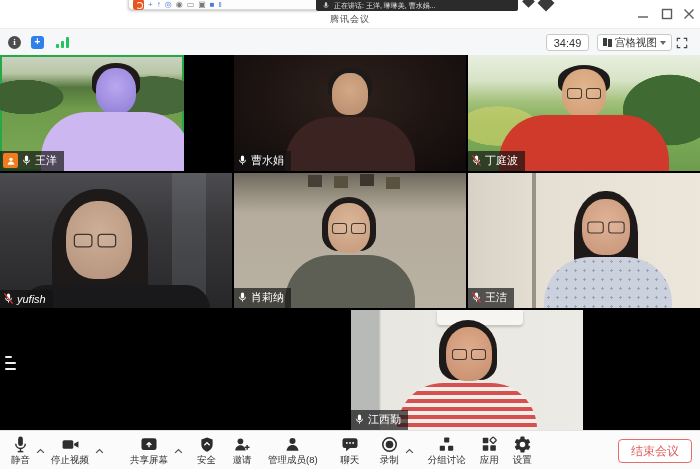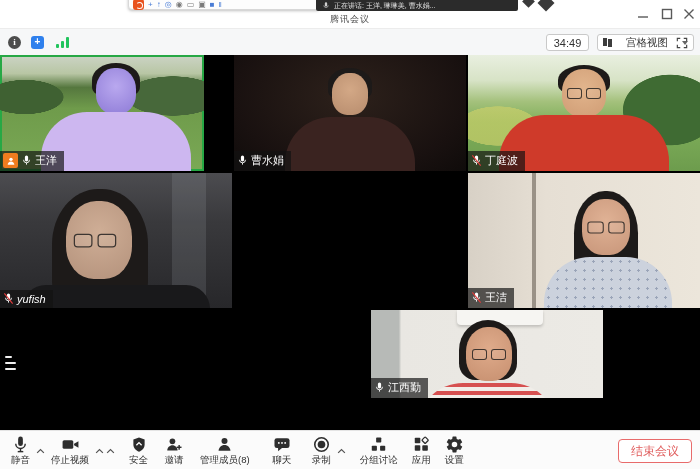--- a/index.html
+++ b/index.html
@@ -44,43 +44,43 @@
   #signal-ic { position:absolute; left:56px; top:8px; width:14px; height:11px; }
   #signal-ic i { position:absolute; bottom:0; width:3px; background:#21c45d; border-radius:1px; }
   #signal-ic i:nth-child(1){ left:0; height:4px; }
   #signal-ic i:nth-child(2){ left:5px; height:7px; }
   #signal-ic i:nth-child(3){ left:10px; height:11px; }
   #timerbox { position:absolute; left:546px; top:5px; width:43px; height:17px;
     border:1px solid #c9c9c9; border-radius:3px; background:#fff; font-size:11px;
     color:#333; text-align:center; line-height:16px; }
   #viewbox { position:absolute; left:597px; top:5px; height:17px; padding:0 5px;
     border:1px solid #c9c9c9; border-radius:3px; background:#fff; display:flex;
-    align-items:center; gap:14px; }
+    align-items:center; gap:3px; }
   #grid-glyph { width:9px; height:9px; position:relative; }
   #grid-glyph i { position:absolute; width:4px; height:4px; background:#3d3d3d; }
   #grid-glyph i:nth-child(1){ left:0; top:0; }
   #grid-glyph i:nth-child(2){ right:0; top:1px; }
   #grid-glyph i:nth-child(3){ left:0; bottom:1px; }
   #grid-glyph i:nth-child(4){ right:0; bottom:0; }
   #view-label { font-size:10.5px; color:#333; }
   #view-caret { width:0; height:0; border-left:3.5px solid transparent;
     border-right:3.5px solid transparent; border-top:4px solid #666; }
   #fullscreen-ic { position:absolute; left:675px; top:7px; }
 
   
   #grid { position:absolute; top:55px; left:0; width:700px; height:375px; background:#000; }
   .tile { position:absolute; overflow:hidden; background:#222; }
-  .t1 { left:0;   top:0;    width:204px; height:116px; box-shadow:inset 0 0 0 2px #27a845; }
+  .t1 { left:0;   top:0;    width:184px; height:116px; box-shadow:inset 0 0 0 2px #27a845; }
   .t2 { left:234px; top:0;  width:232px; height:116px; }
   .t3 { left:468px; top:0;  width:232px; height:116px; }
   .t4 { left:0;   top:118px; width:232px; height:135px; }
   .t5 { left:234px; top:118px; width:232px; height:135px; }
   .t6 { left:468px; top:118px; width:232px; height:135px; }
   .t7 { left:117px; top:255px; width:232px; height:120px; }
-  .t8 { left:351px; top:255px; width:232px; height:88px;margin-left:20px; }
+  .t8 { left:351px; top:255px; width:232px; height:120px; }
 
   
   .t1 { background:linear-gradient(180deg,#ccd4c6 0%,#b8c6a4 16%,#55773e 28%,#6f9b4b 46%,#7aa955 100%); }
   .t1 .scene::before { content:""; position:absolute; left:-20px; top:22px; width:90px; height:40px;
     background:radial-gradient(ellipse at center,#3f6132 0 60%,transparent 61%); }
   .t1 .scene::after { content:""; position:absolute; right:-24px; top:18px; width:110px; height:46px;
     background:radial-gradient(ellipse at center,#47683a 0 60%,transparent 61%); }
   .t2 { background:radial-gradient(ellipse at 50% 35%,#2d211b 0%,#191110 70%,#0f0b0a 100%);padding-left:44px; }
   .t3 { background:linear-gradient(180deg,#e9efe0 0%,#d7e3c6 22%,#a4c17c 40%,#7fae5a 58%,#6d9c4d 100%); }
   .t3 .scene::before { content:""; position:absolute; right:-30px; top:10px; width:120px; height:90px;
@@ -318,20 +318,38 @@
               <path d="M12 2a3.5 3.5 0 0 1 3.5 3.5v6a3.5 3.5 0 0 1-7 0v-6A3.5 3.5 0 0 1 12 2z" fill="#fff"></path>
               <path d="M5.5 11.5a6.5 6.5 0 0 0 13 0" stroke="#fff" stroke-width="2" fill="none"></path>
               <line x1="12" y1="18" x2="12" y2="22" stroke="#fff" stroke-width="2"></line>
               <line class="slash" x1="3" y1="2" x2="21" y2="24" stroke="#e23b3b" stroke-width="2.4"></line>
             </svg>
         </span>
         <span>yufish</span>
       </div>
     </div>
 
+    <div class="tile t5">
+      <div class="scene"></div>
+      <div class="hair"></div>
+      <div class="head"></div>
+      <div class="glasses"></div>
+      <div class="torso"></div>
+      <div class="nametag">
+        <span class="mic-s">
+          <svg width="11" height="13" viewBox="0 0 24 26">
+              <path d="M12 2a3.5 3.5 0 0 1 3.5 3.5v6a3.5 3.5 0 0 1-7 0v-6A3.5 3.5 0 0 1 12 2z" fill="#fff"></path>
+              <path d="M5.5 11.5a6.5 6.5 0 0 0 13 0" stroke="#fff" stroke-width="2" fill="none"></path>
+              <line x1="12" y1="18" x2="12" y2="22" stroke="#fff" stroke-width="2"></line>
+              <line class="slash" x1="3" y1="2" x2="21" y2="24" stroke="#e23b3b" stroke-width="2.4"></line>
+            </svg>
+        </span>
+        <span>肖莉纳</span>
+      </div>
+    </div>
 
     <div class="tile t6 muted">
       <div class="scene"></div>
       <div class="hair"></div>
       <div class="head"></div>
       <div class="glasses"></div>
       <div class="torso"></div>
       <div class="nametag">
         <span class="mic-s">
           <svg width="11" height="13" viewBox="0 0 24 26">
@@ -399,20 +417,29 @@
           </svg>
       </span>
       <span class="tlabel">停止视频</span>
     </div>
     <span class="chev">
       <svg width="9" height="6" viewBox="0 0 12 8" fill="none" stroke="#555" stroke-width="1.6">
           <path d="M1.5 6.5L6 2l4.5 4.5"></path>
         </svg>
     </span>
 
+    <div class="tbtn" style="margin-left:20px">
+      <span class="ticon">
+        <svg width="20" height="19" viewBox="0 0 24 24">
+            <rect x="2.5" y="4" width="19" height="15" rx="3" fill="#2b2b2b"></rect>
+            <path d="M12 15.5V9.5M12 9.5l-3 3M12 9.5l3 3" stroke="#fff" stroke-width="1.8" fill="none"></path>
+          </svg>
+      </span>
+      <span class="tlabel">共享屏幕</span>
+    </div>
     <span class="chev">
       <svg width="9" height="6" viewBox="0 0 12 8" fill="none" stroke="#555" stroke-width="1.6">
           <path d="M1.5 6.5L6 2l4.5 4.5"></path>
         </svg>
     </span>
 
     <div class="tbtn" style="margin-left:8px">
       <span class="ticon">
         <svg width="18" height="19" viewBox="0 0 24 24">
             <path d="M12 2.5l7.5 2.7V12c0 4.8-3.2 8-7.5 9.5C7.7 20 4.5 16.8 4.5 12V5.2z" fill="#2b2b2b"></path>

